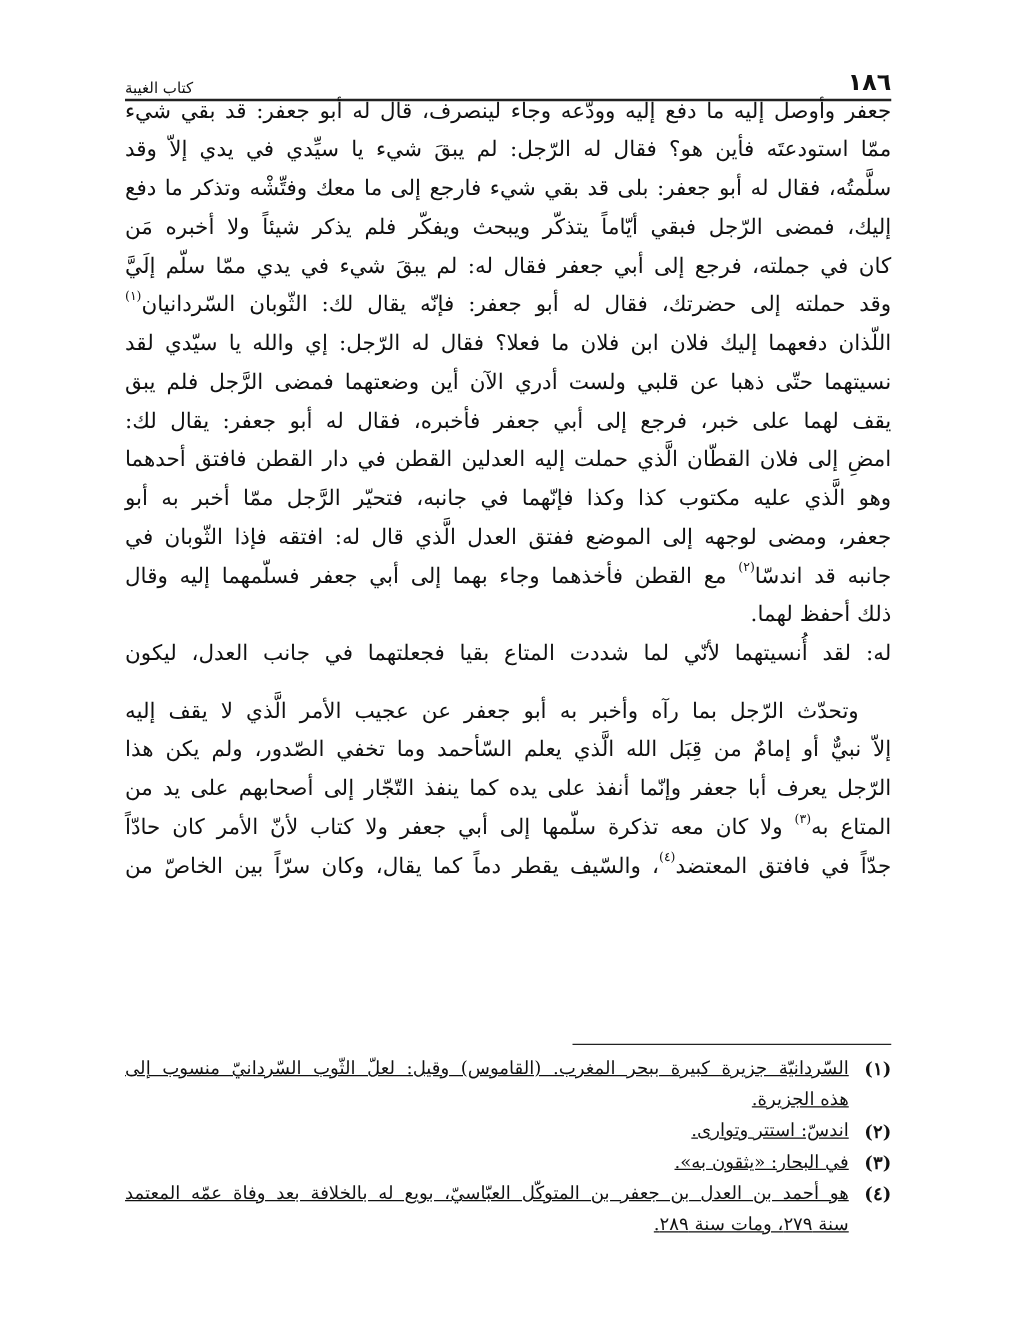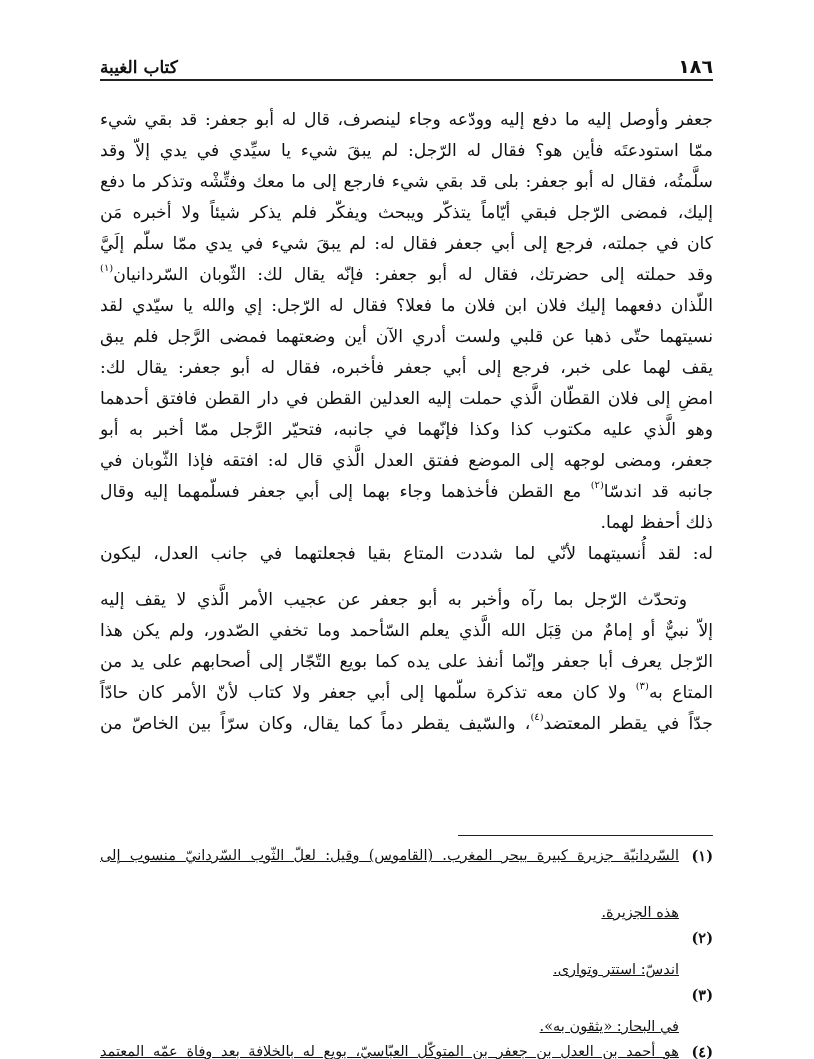--- a/index.html
+++ b/index.html
@@ -34,35 +34,35 @@
       align-items: flex-end;
     }
     .page-number {
       font-size: 19px;
       font-weight: bold;
       font-family: "DejaVu Sans", sans-serif;
       line-height: 1;
       text-align: center;
     }
     .book-title {
-      font-size: 17px;
-      font-weight: bold;
+      font-size: 12px;
+      font-weight: normal;
       line-height: 1;
     }
     .head-rule {
       position: absolute;
       top: 79px;
       left: 0;
       right: 0;
       height: 0;
       border-top: 2px solid #222;
     }
     .body-text {
       position: absolute;
-      top: 104px;
+      top: 74px;
       left: 0;
       right: 0;
       font-size: 17.2px;
       line-height: 31px;
     }
     .body-text .line {
       display: block;
       text-align: justify;
       text-align-last: justify;
       white-space: nowrap;
@@ -115,21 +115,20 @@
       text-decoration: underline;
     }
     .fn-text .fline {
       display: block;
       white-space: nowrap;
       text-align: justify;
       text-align-last: justify;
     }
     .fn-text .fline.last {
       text-align-last: right;
-      margin-top: 32px;
     }
   </style>
 </head>
 <body>
 
 <div class="page">
 
   <div class="running-head">
     <span class="page-number">١٨٦</span>
     <span class="book-title">كتاب الغيبة</span>
@@ -154,23 +153,23 @@
       <span class="line"><span><span>جانبه قد اندسّا</span><sup class="fn">(٢)</sup><span> مع القطن فأخذهما وجاء بهما إلى أبي جعفر فسلّمهما إليه وقال</span></span></span>
       <span class="line last"><span>ذلك أحفظ لهما.</span></span>
       <span class="line"><span>له: لقد أُنسيتهما لأنّي لما شددت المتاع بقيا فجعلتهما في جانب العدل، ليكون</span></span>
     </div>
 
     <span class="para-gap"></span>
 
     <div>
       <span class="line indent"><span>وتحدّث الرّجل بما رآه وأخبر به أبو جعفر عن عجيب الأمر الَّذي لا يقف إليه</span></span>
       <span class="line"><span>إلاّ نبيٌّ أو إمامٌ من قِبَل الله الَّذي يعلم السّأحمد وما تخفي الصّدور، ولم يكن هذا</span></span>
-      <span class="line"><span>الرّجل يعرف أبا جعفر وإنّما أنفذ على يده كما بويع التّجّار إلى أصحابهم على يد من</span></span>
+      <span class="line"><span>الرّجل يعرف أبا جعفر وإنّما أنفذ على يده كما ينفذ التّجّار إلى أصحابهم على يد من</span></span>
       <span class="line"><span><span>المتاع به</span><sup class="fn">(٣)</sup><span> ولا كان معه تذكرة سلّمها إلى أبي جعفر ولا كتاب لأنّ الأمر كان حادّاً</span></span></span>
-      <span class="line"><span><span>جدّاً في يقطر المعتضد</span><sup class="fn">(٤)</sup><span>، والسّيف يقطر دماً كما يقال، وكان سرّاً بين الخاصّ من</span></span></span>
+      <span class="line"><span><span>جدّاً في فافتق المعتضد</span><sup class="fn">(٤)</sup><span>، والسّيف يقطر دماً كما يقال، وكان سرّاً بين الخاصّ من</span></span></span>
     </div>
   </div>
 
   <div class="fn-rule"></div>
 
   <div class="footnotes">
     <div class="footnote">
       <span class="fn-num">(١)</span>
       <span class="fn-text">
         <span class="fline">السّردانيّة جزيرة كبيرة ببحر المغرب. (القاموس) وقيل: لعلّ الثّوب السّردانيّ منسوب إلى</span>

